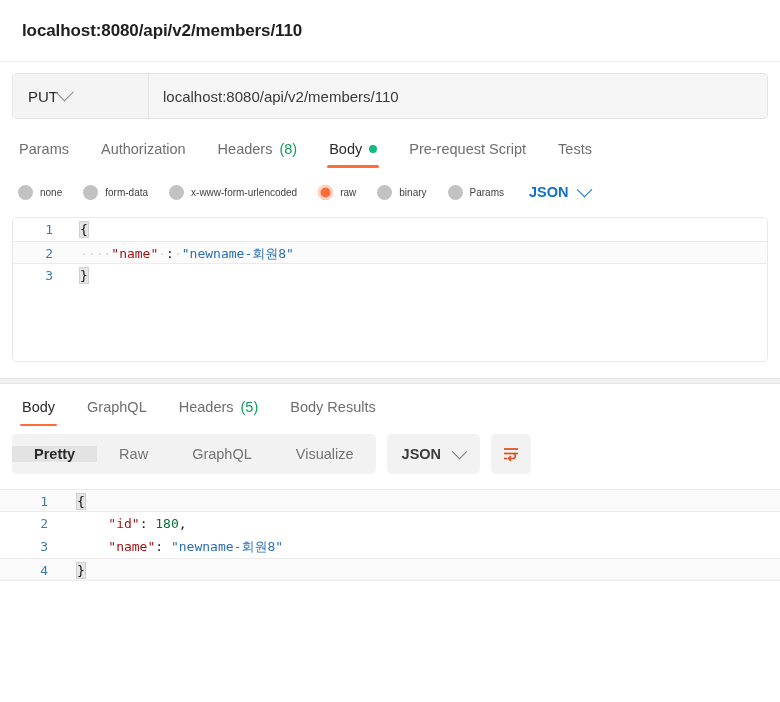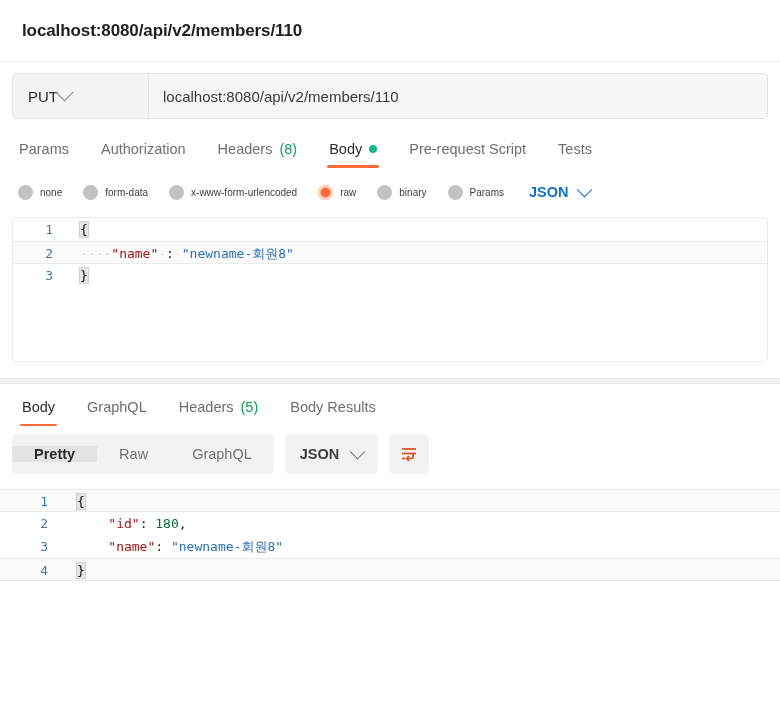--- a/index.html
+++ b/index.html
@@ -400,20 +400,23 @@
   <div class="segment">
     <div class="seg-btn active">
       <span>Pretty</span>
     </div>
     <div class="seg-btn">
       <span>Raw</span>
     </div>
     <div class="seg-btn">
       <span>GraphQL</span>
     </div>
+    <div class="seg-btn">
+      <span>Visualize</span>
+    </div>
   </div>
 
   <div class="fmt-select">
     <span>JSON</span>
     <span class="chev-gray"></span>
   </div>
 
   <div class="icon-btn">
     <svg width="20" height="20" viewBox="0 0 20 20">
       <line x1="3" y1="5" x2="17" y2="5" stroke="#d94f1e" stroke-width="1.7"></line>

